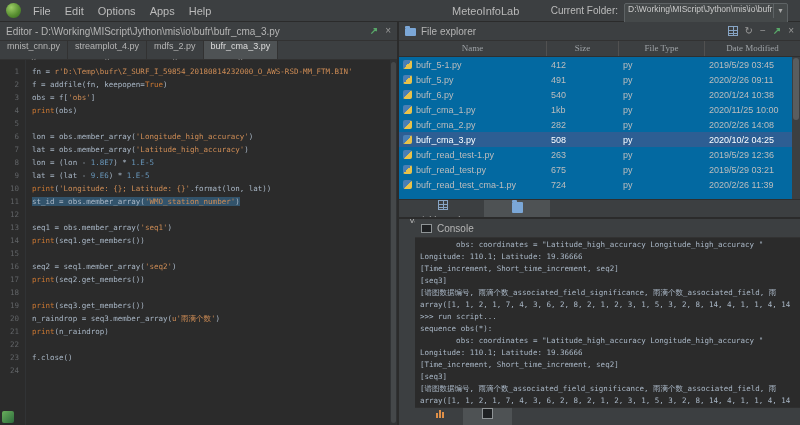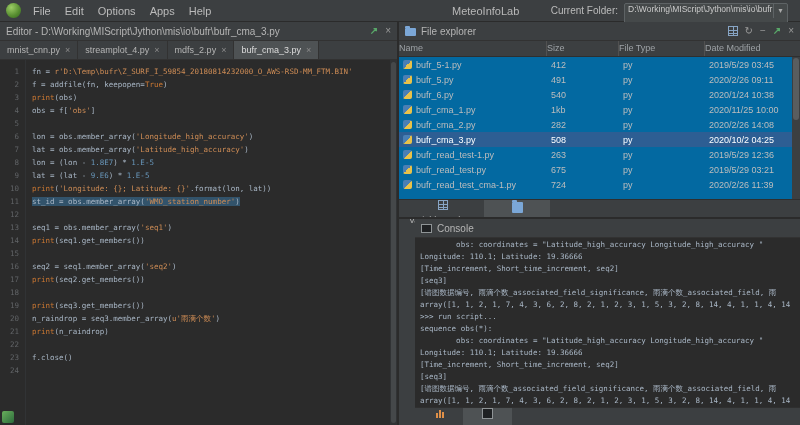--- a/index.html
+++ b/index.html
@@ -23,21 +23,21 @@
   .vsplit{position:absolute;left:397px;top:22px;width:2px;height:403px;background:#2b2b2b;}
   .right-panel{position:absolute;left:399px;top:22px;width:401px;height:403px;background:var(--panel_bg,#3c3f41);}
   .phead{height:19px;background:var(--panel_bg,#3c3f41);border-bottom:1px solid #323232;display:flex;align-items:center;font-size:10px;color:#b5b5b5;padding:0 6px;gap:5px;}
   .phead .title{white-space:nowrap;overflow:hidden;}
   .hicons{margin-left:auto;display:flex;align-items:center;gap:7px;}
   .hicon{font-size:10px;color:#9a9a9a;line-height:1;}
   .hicon.float{color:var(--accent_green,#59a869);font-weight:bold;}
 
   
   .tabstrip{height:19px;background:var(--panel_bg,#3c3f41);border-bottom:1px solid #323232;display:flex;align-items:stretch;}
-  .etab{display:flex;align-items:center;gap:5px;padding:0 7px;font-size:9px;color:#b5b5b5;border-right:1px solid #323232;background:var(--panel_bg,#3c3f41);white-space:nowrap;}
+  .etab{display:flex;align-items:center;gap:5px;padding:0 7px;font-size:9px;color:#b5b5b5;border-right:1px solid #323232;background:var(--panel_bg,#3c3f41);white-space:nowrap;flex-direction:column;}
   .etab.active{background:#4e5254;color:#dcdcdc;}
   .tclose{color:#8a8a8a;font-size:9px;}
 
   
   .editor{position:absolute;left:0;top:38px;right:0;bottom:0;background:var(--editor_bg,#2b2b2b);display:flex;overflow:hidden;}
   .gutter{width:26px;padding-top:5px;text-align:right;border-right:1px solid #313335;flex:0 0 26px;}
   .lnum{font-family:"DejaVu Sans Mono",monospace;font-size:7.5px;line-height:13px;color:var(--line_number,#606366);padding-right:6px;}
   .codearea{flex:1;padding:5px 0 0 6px;overflow:hidden;}
   .cline{font-family:"DejaVu Sans Mono",monospace;font-size:7.5px;line-height:13px;min-height:13px;white-space:pre;}
   .lwrap{display:inline;}
@@ -46,21 +46,21 @@
   .tk-s{color:var(--string,#ce8c55);}
   .tk-k{color:var(--keyword,#cc7832);}
   .tk-n{color:var(--number,#6897bb);}
   .ed-scroll{width:7px;flex:0 0 7px;background:#313335;position:relative;}
   .ed-thumb{position:absolute;left:1px;right:1px;top:2px;bottom:2px;background:#45484a;border-radius:3px;}
   .corner-icon{position:absolute;left:2px;bottom:2px;width:12px;height:12px;border-radius:2px;background:linear-gradient(135deg,#69b05c,#2d6b3c);}
 
   
   .fe-panel{position:absolute;left:0;top:0;width:401px;height:195px;}
   .fcols{height:16px;background:var(--panel_bg,#3c3f41);border-bottom:1px solid #2f2f2f;display:flex;font-size:9px;color:#9da2a6;}
-  .fcol{border-right:1px solid #515151;line-height:15px;overflow:hidden;white-space:nowrap;}
+  .fcol{text-align:center;border-right:1px solid #515151;line-height:15px;overflow:hidden;white-space:nowrap;font-family:Liberation Serif, serif;}
   .fcol.c0{width:148px}.fcol.c1{width:72px}.fcol.c2{width:86px}.fcol.c3{flex:1;border-right:none;}
   .flist{height:142px;background:#0369a1;overflow:hidden;position:relative;}
   .frow{display:flex;height:15px;align-items:center;font-size:9px;color:#bdbdbd;white-space:nowrap;}
   .frow.sel{background:var(--row_selection,#2d5e93);color:#fff;}
   .fc{overflow:hidden;white-space:nowrap;}
   .c-name{width:148px;display:flex;align-items:center;gap:4px;padding-left:4px;}
   .c-size{width:72px;padding-left:4px;}
   .c-type{width:86px;padding-left:4px;}
   .c-date{flex:1;padding-left:4px;}
   .icon-pyfile{display:inline-block;width:9px;height:9px;border-radius:2px;background:linear-gradient(135deg,#4a7fb5 50%,#e8c24a 50%);flex:0 0 9px;}
@@ -165,22 +165,22 @@
           <div class="lnum">19</div>
           <div class="lnum">20</div>
           <div class="lnum">21</div>
           <div class="lnum">22</div>
           <div class="lnum">23</div>
           <div class="lnum">24</div>
         </div>
       <div class="codearea">
           <div class="cline"><span class="lwrap"><span class="tk-d">fn = </span><span class="tk-s">r'D:\Temp\bufr\Z_SURF_I_59854_20180814232000_O_AWS-RSD-MM_FTM.BIN'</span></span></div>
           <div class="cline"><span class="lwrap"><span class="tk-d">f = addfile(fn, keepopen=</span><span class="tk-k">True</span><span class="tk-d">)</span></span></div>
+          <div class="cline"><span class="lwrap"><span class="tk-d">obs = f[</span><span class="tk-s">'obs'</span><span class="tk-d">]</span></span></div>
           <div class="cline"><span class="lwrap"><span class="tk-k">print</span><span class="tk-d">(obs)</span></span></div>
-          <div class="cline"><span class="lwrap"><span class="tk-d">obs = f[</span><span class="tk-s">'obs'</span><span class="tk-d">]</span></span></div>
           <div class="cline"><span class="lwrap"></span></div>
           <div class="cline"><span class="lwrap"><span class="tk-d">lon = obs.member_array(</span><span class="tk-s">'Longitude_high_accuracy'</span><span class="tk-d">)</span></span></div>
           <div class="cline"><span class="lwrap"><span class="tk-d">lat = obs.member_array(</span><span class="tk-s">'Latitude_high_accuracy'</span><span class="tk-d">)</span></span></div>
           <div class="cline"><span class="lwrap"><span class="tk-d">lon = (lon - </span><span class="tk-n">1.8E7</span><span class="tk-d">) * </span><span class="tk-n">1.E-5</span></span></div>
           <div class="cline"><span class="lwrap"><span class="tk-d">lat = (lat - </span><span class="tk-n">9.E6</span><span class="tk-d">) * </span><span class="tk-n">1.E-5</span></span></div>
           <div class="cline"><span class="lwrap"><span class="tk-k">print</span><span class="tk-d">(</span><span class="tk-s">'Longitude: {}; Latitude: {}'</span><span class="tk-d">.format(lon, lat))</span></span></div>
           <div class="cline"><span class="lwrap sel"><span class="tk-d">st_id = obs.member_array(</span><span class="tk-s">'WMO_station_number'</span><span class="tk-d">)</span></span></div>
           <div class="cline"><span class="lwrap"></span></div>
           <div class="cline"><span class="lwrap"><span class="tk-d">seq1 = obs.member_array(</span><span class="tk-s">'seq1'</span><span class="tk-d">)</span></span></div>
           <div class="cline"><span class="lwrap"><span class="tk-k">print</span><span class="tk-d">(seq1.get_members())</span></span></div>

